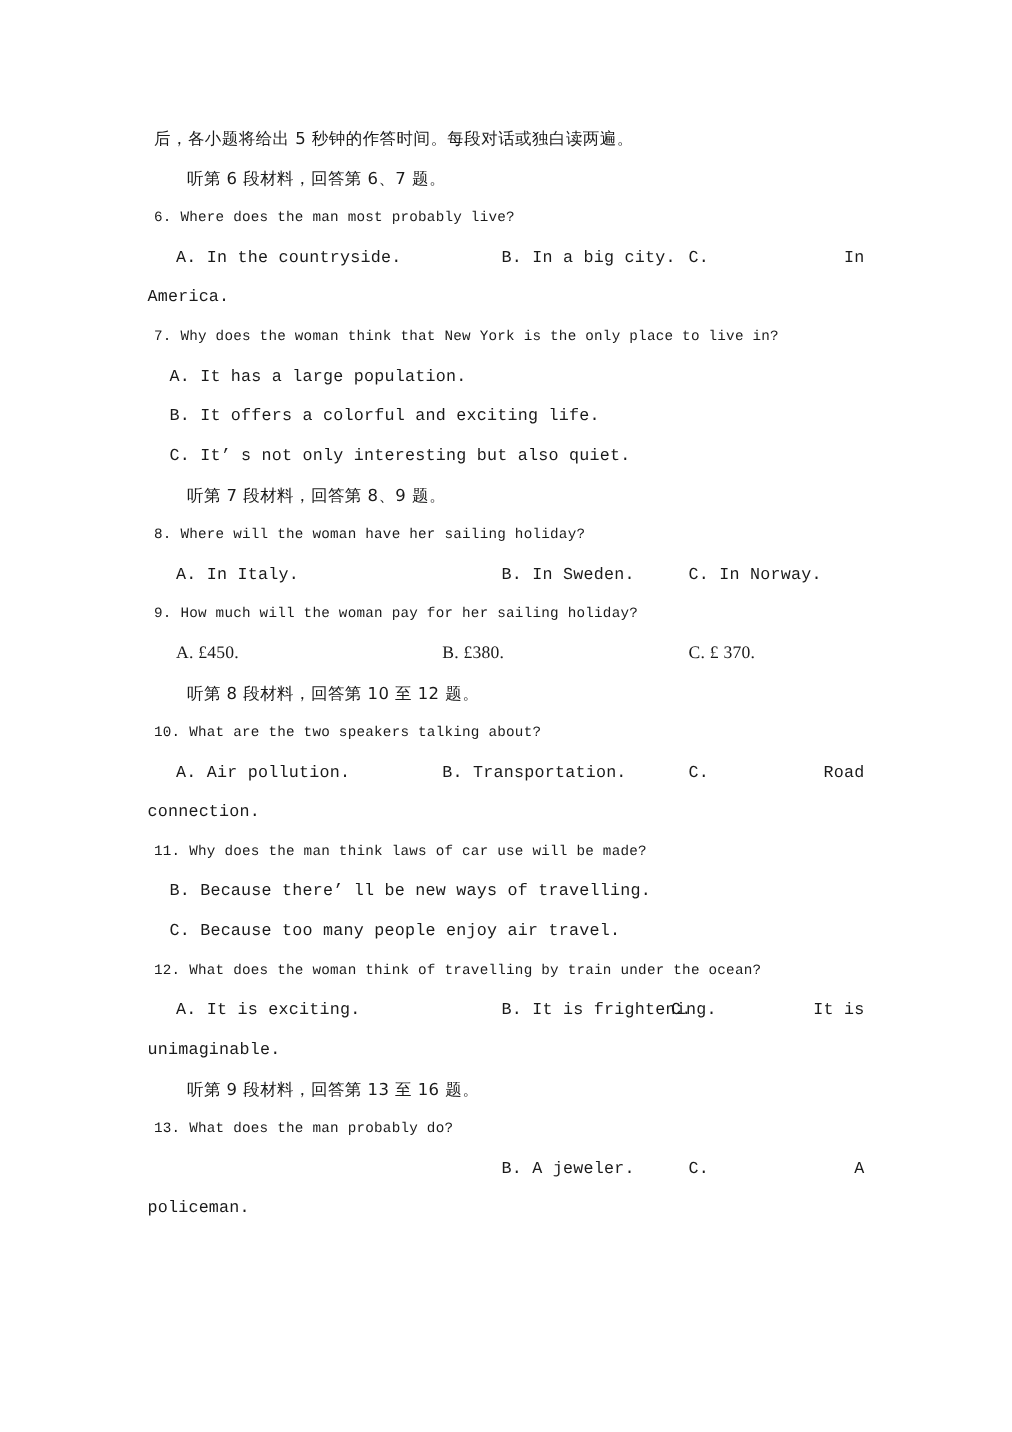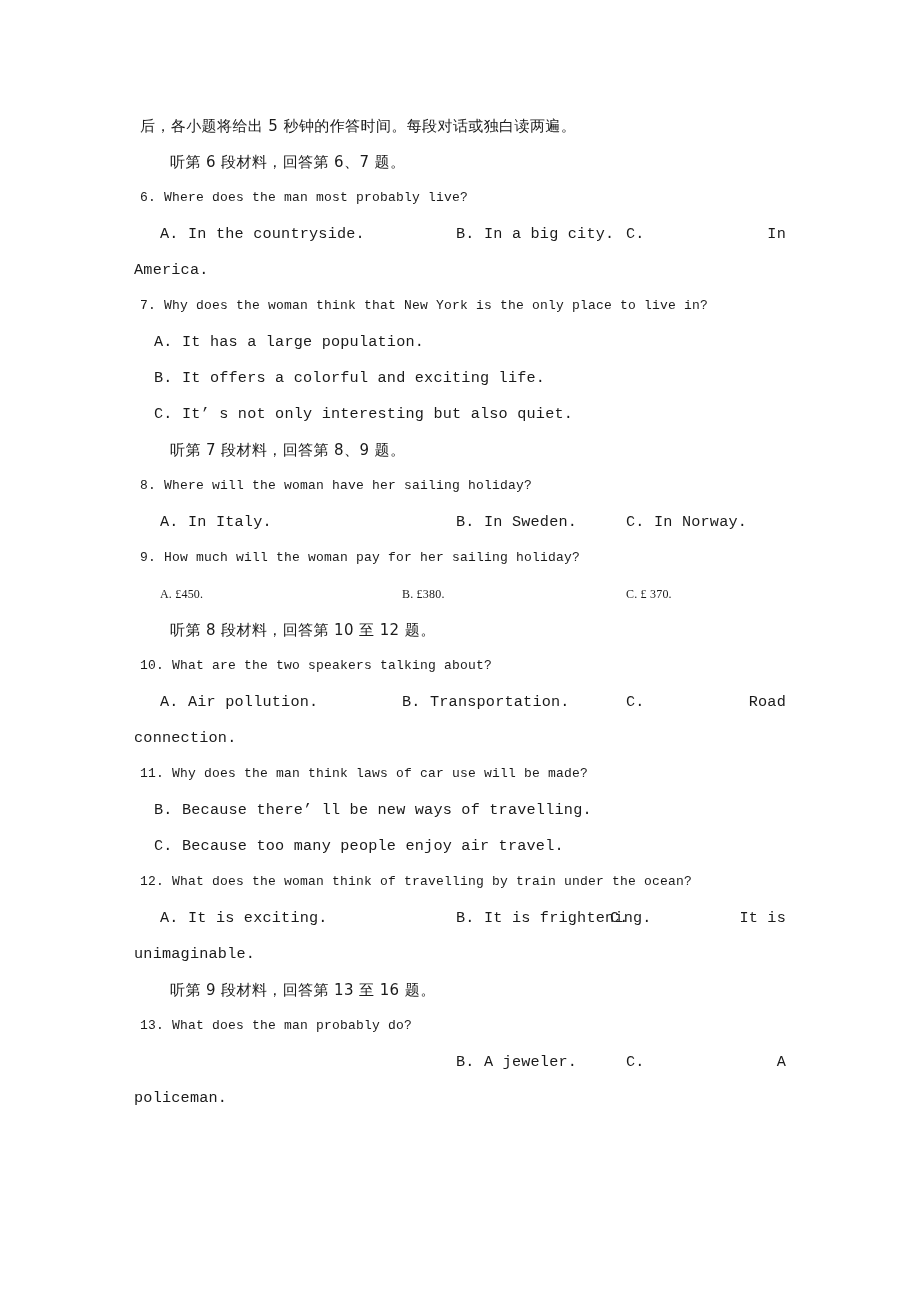--- a/index.html
+++ b/index.html
@@ -79,21 +79,21 @@
     justify-content: space-between;
   }
   
   .wrap-line {
     line-height: 36px;
     font-size: 15.2px;
     white-space: nowrap;
     letter-spacing: 0.2px;
     margin-left: -6px;
   }
-  .money { font-family: "Liberation Serif", "DejaVu Serif", serif; font-size: 12px; }
+  .money { font-family: "Liberation Serif", "DejaVu Serif", serif; font-size: 16px; }
 </style>
 </head>
 <body>
 
 <div id="page">
 
   <div class="cn">后，各小题将给出 5 秒钟的作答时间。每段对话或独白读两遍。</div>
 
   <div class="cn cn-indent">听第 6 段材料，回答第 6、7 题。</div>
 

